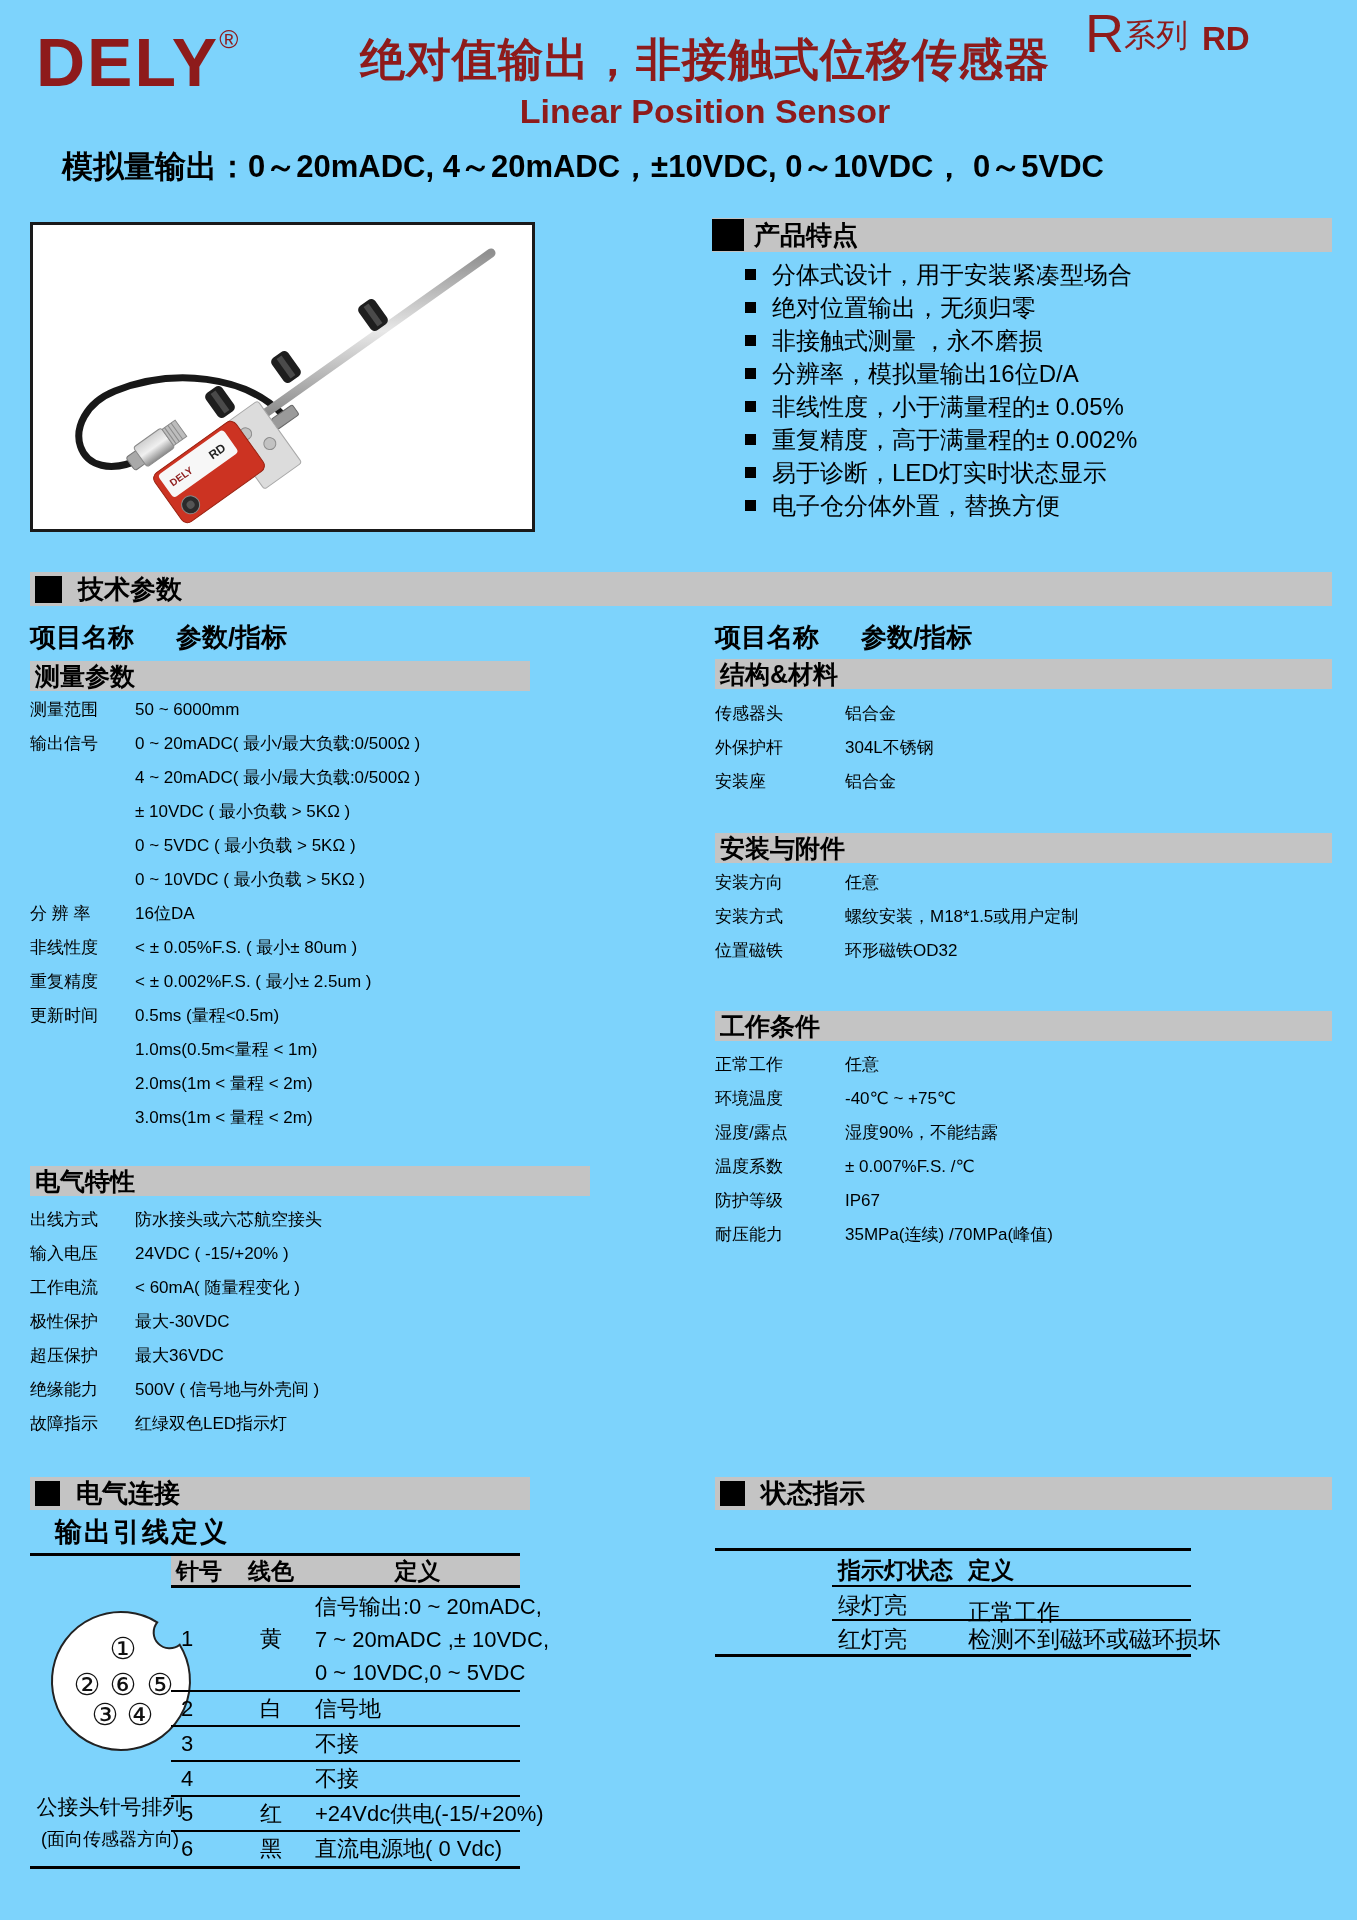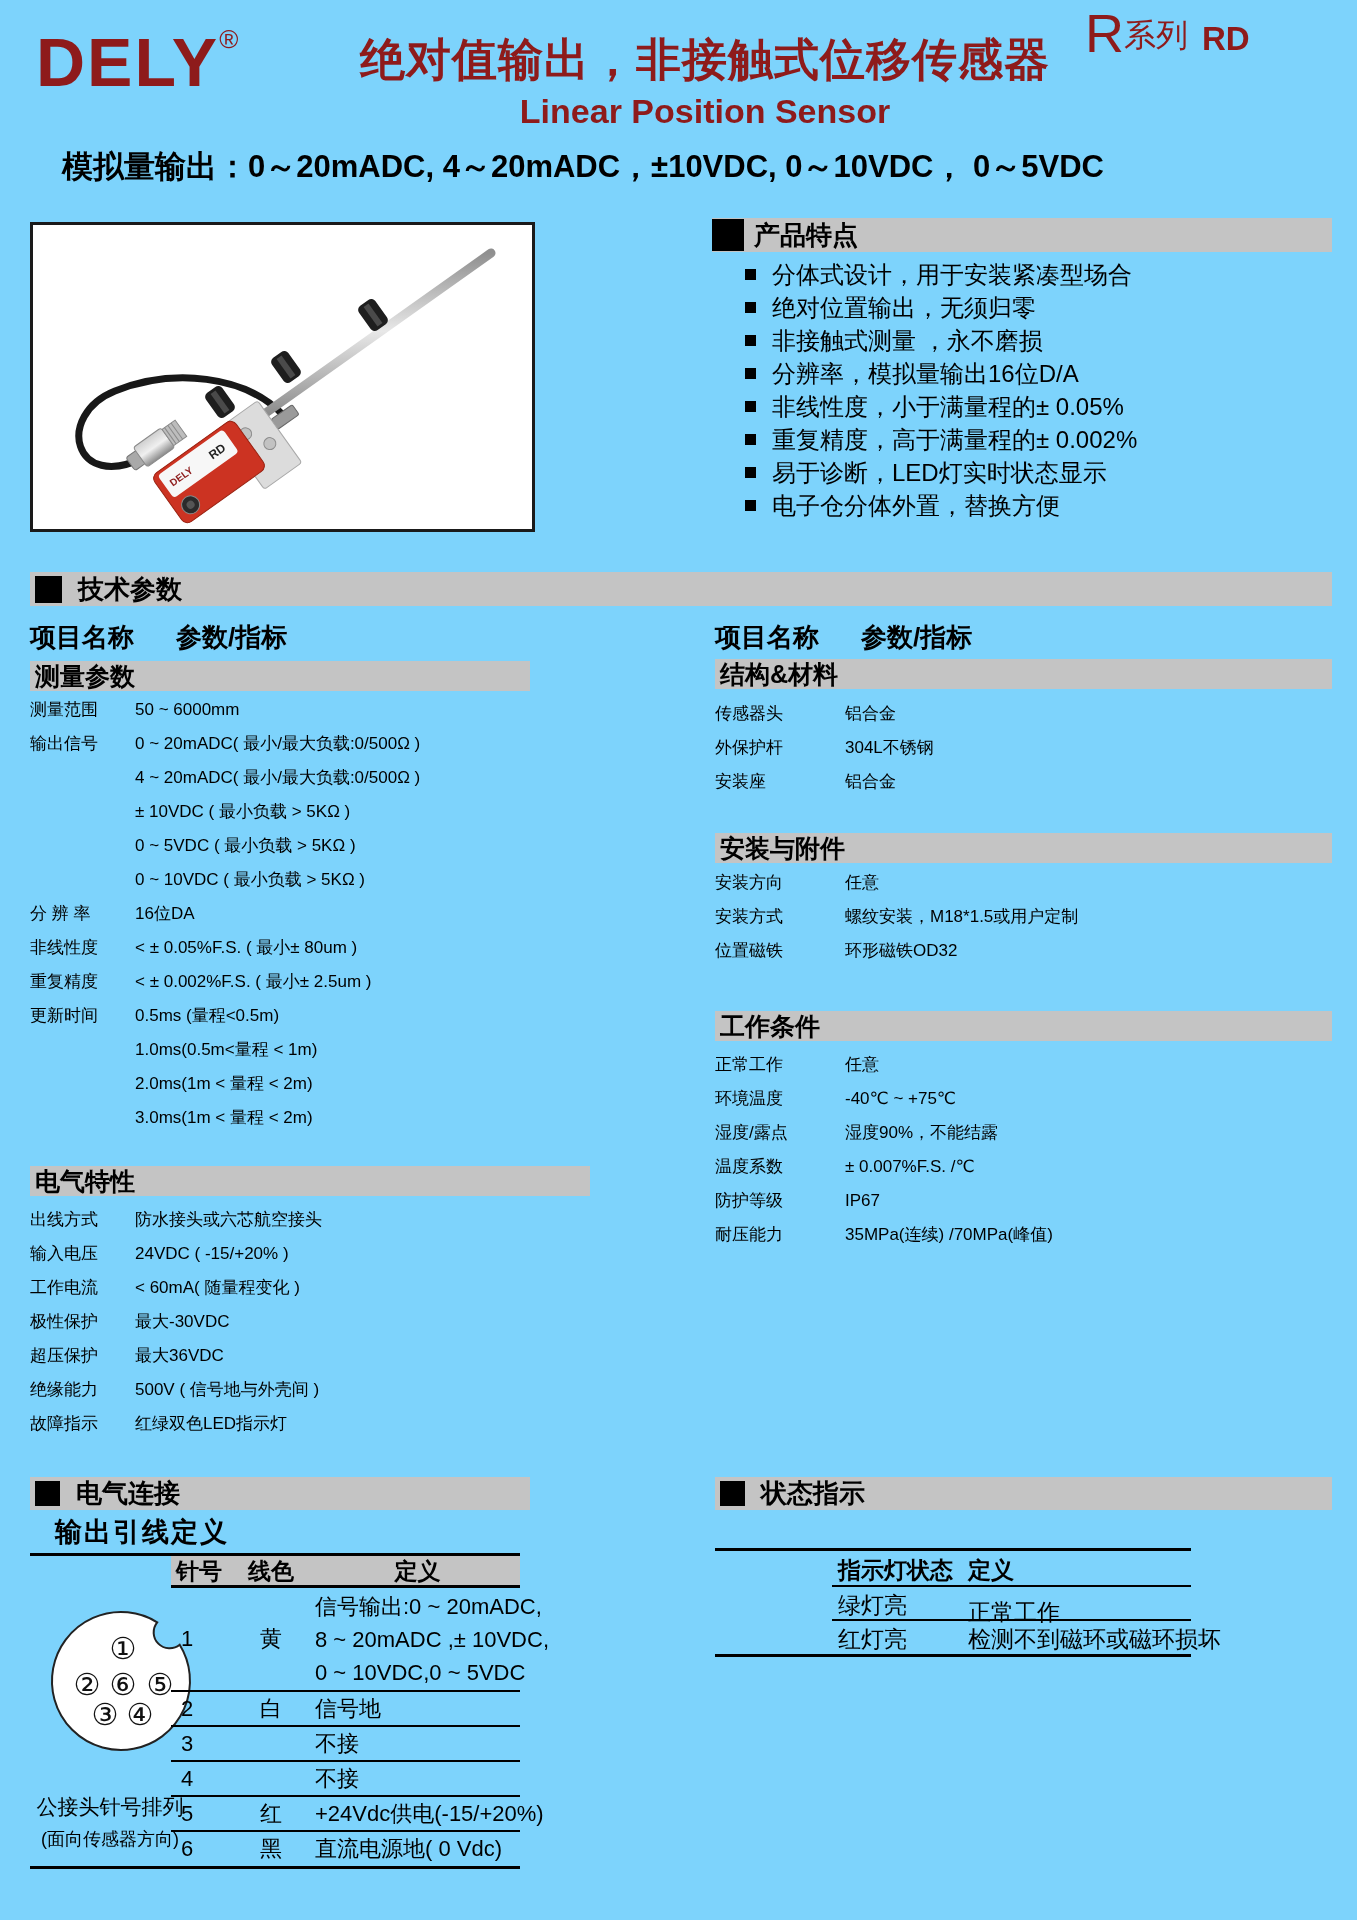--- a/index.html
+++ b/index.html
@@ -391,21 +391,21 @@
       <div class="pt-head">
         <span>针号</span>
         <span>线色</span>
         <span>定义</span>
       </div>
       <div class="pt-row pt-r1">
         <span class="pin">1</span>
         <span class="col">黄</span>
         <span class="def">
           <div>信号输出:0 ~ 20mADC,</div>
-          <div>8 ~ 20mADC ,± 10VDC,</div>
+          <div>7 ~ 20mADC ,± 10VDC,</div>
           <div>0 ~ 10VDC,0 ~ 5VDC</div>
         </span>
       </div>
       <div class="pt-row pt-r">
         <span class="pin">2</span>
         <span class="col">白</span>
         <span class="def">信号地</span>
       </div>
       <div class="pt-row pt-r">
         <span class="pin">3</span>

